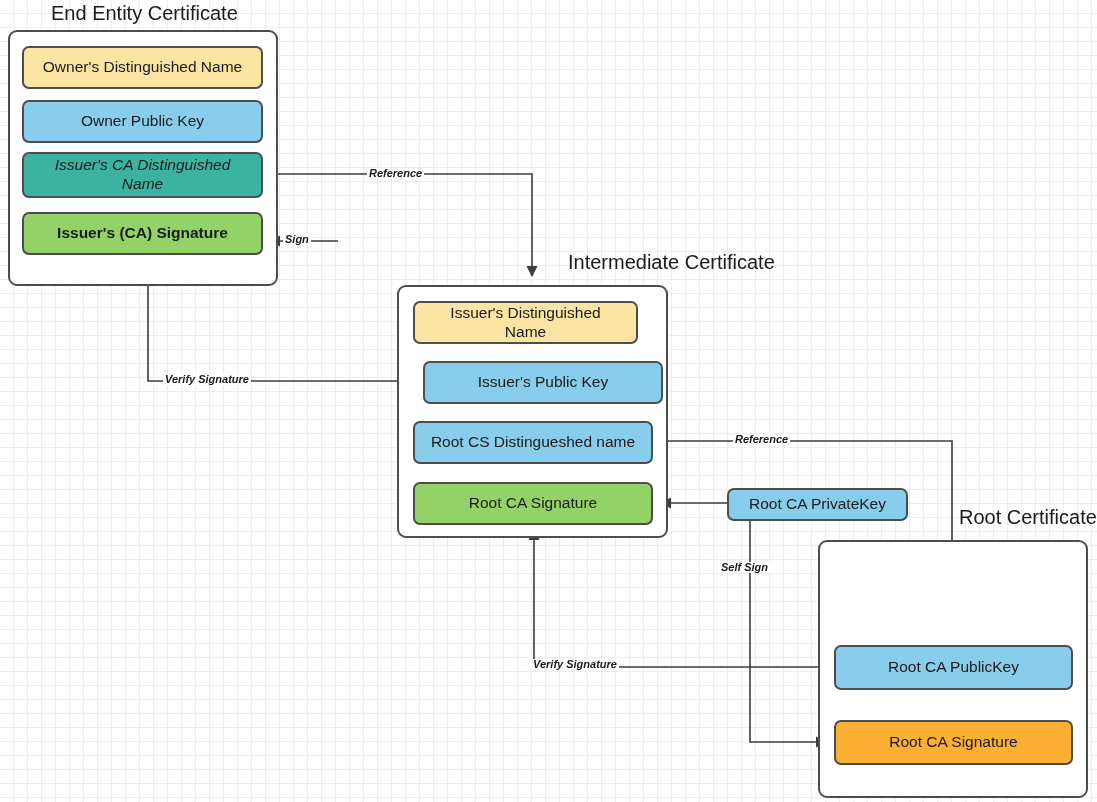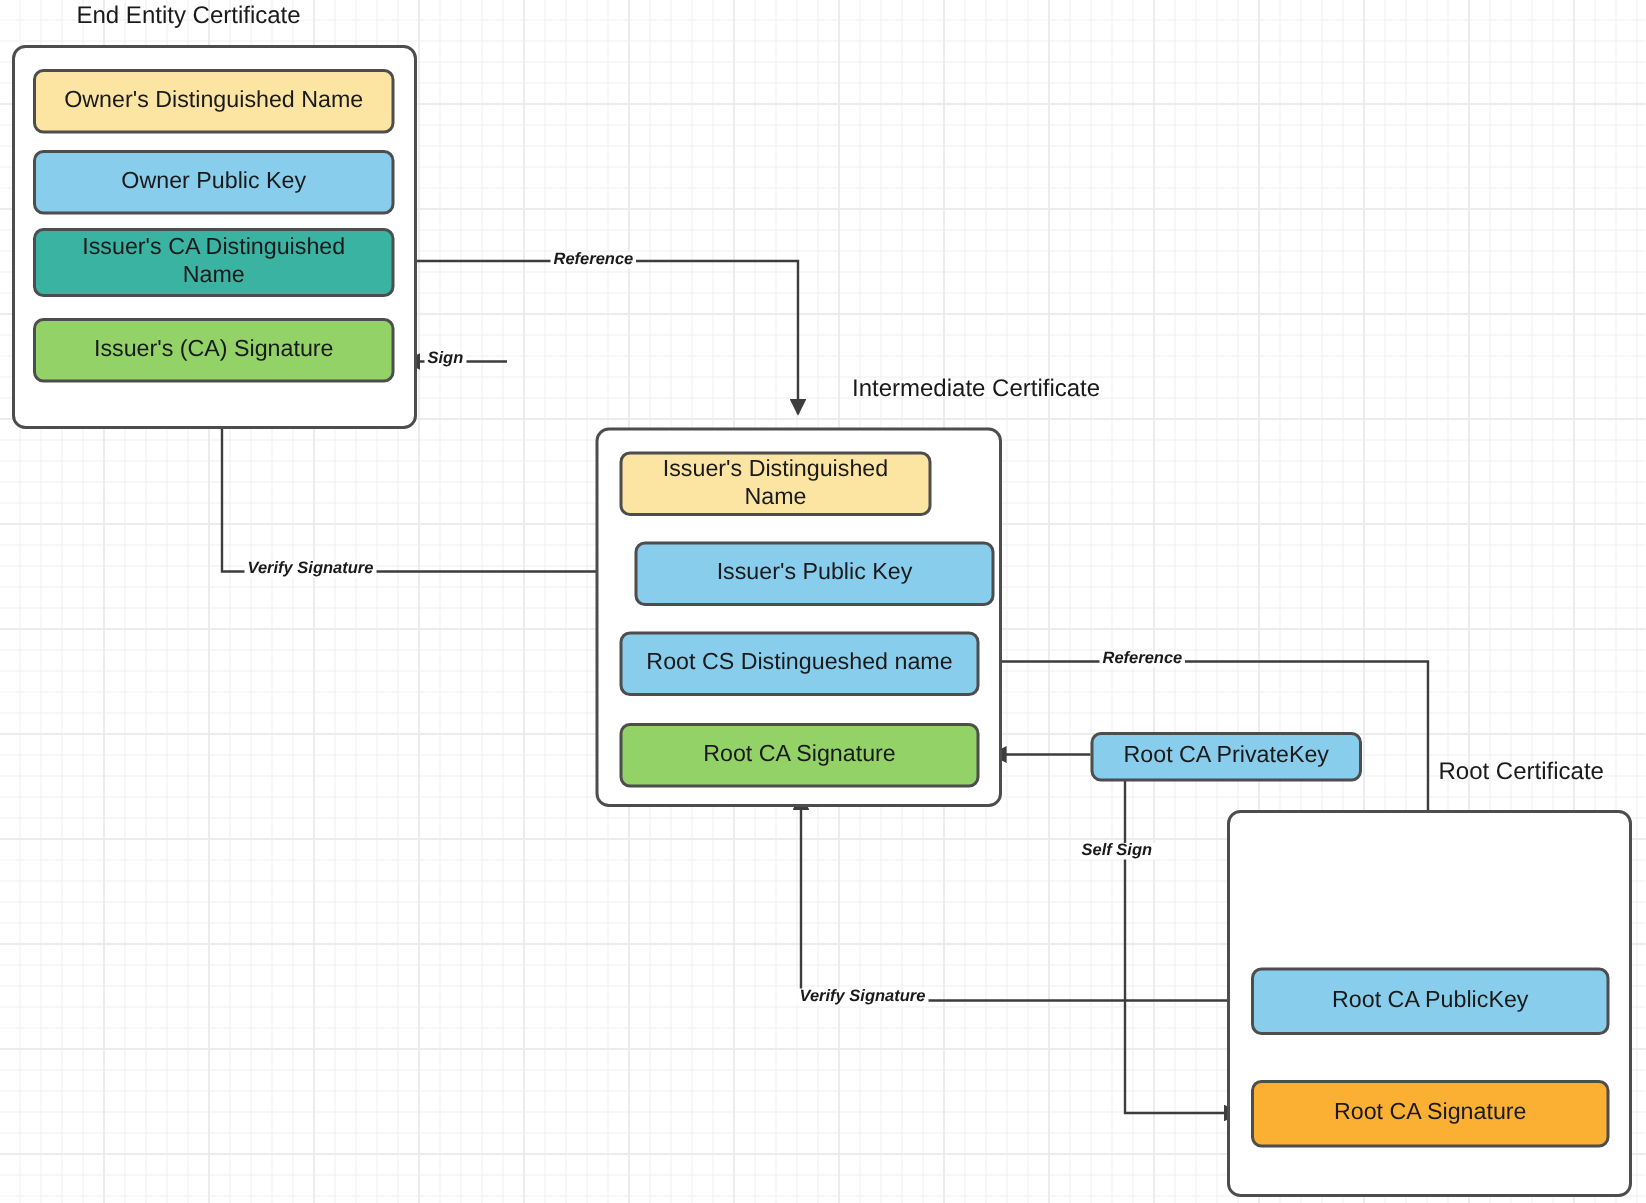--- a/index.html
+++ b/index.html
@@ -40,21 +40,21 @@
     justify-content:center;
     text-align:center;
     color:#1a1a1a;
     font-size:15.5px;
     line-height:1.2;
     padding:2px 14px;
   }
   .caption{
     position:absolute;
     color:#1a1a1a;
-    font-size:16px;
+    font-size:20px;
     white-space:nowrap;
   }
   .edge-label{
     position:absolute;
     font-size:11px;
     font-weight:bold;
     color:#1a1a1a;
     background:#ffffff;
     padding:0 2px;
     white-space:nowrap;
@@ -96,25 +96,25 @@
     </g>
   </svg>
 
   <div class="caption" style="left:51px;top:2px;">End Entity Certificate</div>
   <div class="caption" style="left:568px;top:251px;">Intermediate Certificate</div>
   <div class="caption" style="left:959px;top:506px;">Root Certificate</div>
 
   <div class="container-box" style="left:8px;top:30px;width:270px;height:256px;"></div>
   <div class="node c-yellow" style="left:22px;top:46px;width:241px;height:43px;">Owner's Distinguished Name</div>
   <div class="node c-blue" style="left:22px;top:100px;width:241px;height:43px;">Owner Public  Key</div>
-  <div class="node c-teal" style="left:22px;top:152px;width:241px;height:46px;">Issuer's CA Distinguished Name</div>
-  <div class="node c-green" style="left:22px;top:212px;width:241px;height:43px;">Issuer's (CA) Signature</div>
+  <div class="node c-teal" style="left:22px;top:152px;width:241px;height:46px;font-style:italic;">Issuer's CA Distinguished Name</div>
+  <div class="node c-green" style="left:22px;top:212px;width:241px;height:43px;font-weight:bold;">Issuer's (CA) Signature</div>
 
   <div class="container-box" style="left:397px;top:285px;width:271px;height:253px;"></div>
-  <div class="node c-yellow" style="left:413px;top:301px;width:208px;height:43px;">Issuer's Distinguished Name</div>
+  <div class="node c-yellow" style="left:413px;top:301px;width:225px;height:43px;">Issuer's Distinguished Name</div>
   <div class="node c-blue" style="left:423px;top:361px;width:240px;height:43px;">Issuer's Public  Key</div>
   <div class="node c-blue" style="left:413px;top:421px;width:240px;height:43px;">Root CS Distingueshed name</div>
   <div class="node c-green" style="left:413px;top:482px;width:240px;height:43px;">Root CA Signature</div>
 
   <div class="container-box" style="left:818px;top:540px;width:270px;height:258px;"></div>
   <div class="node c-blue" style="left:834px;top:645px;width:239px;height:45px;">Root CA PublicKey</div>
   <div class="node c-orange" style="left:834px;top:720px;width:239px;height:45px;">Root CA Signature</div>
 
   <div class="node c-blue" style="left:727px;top:488px;width:181px;height:33px;">Root CA PrivateKey</div>
 

